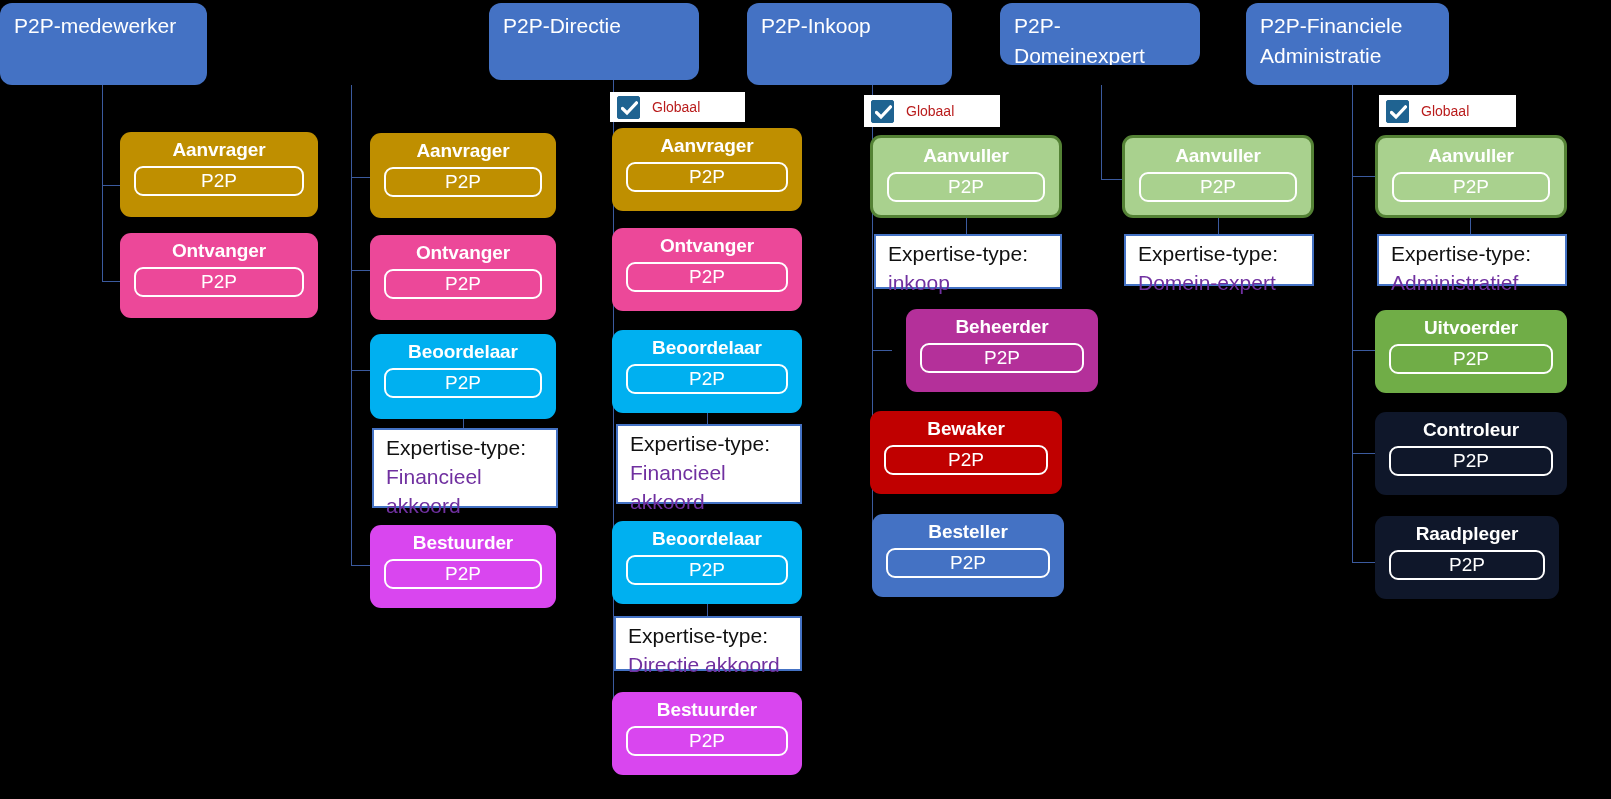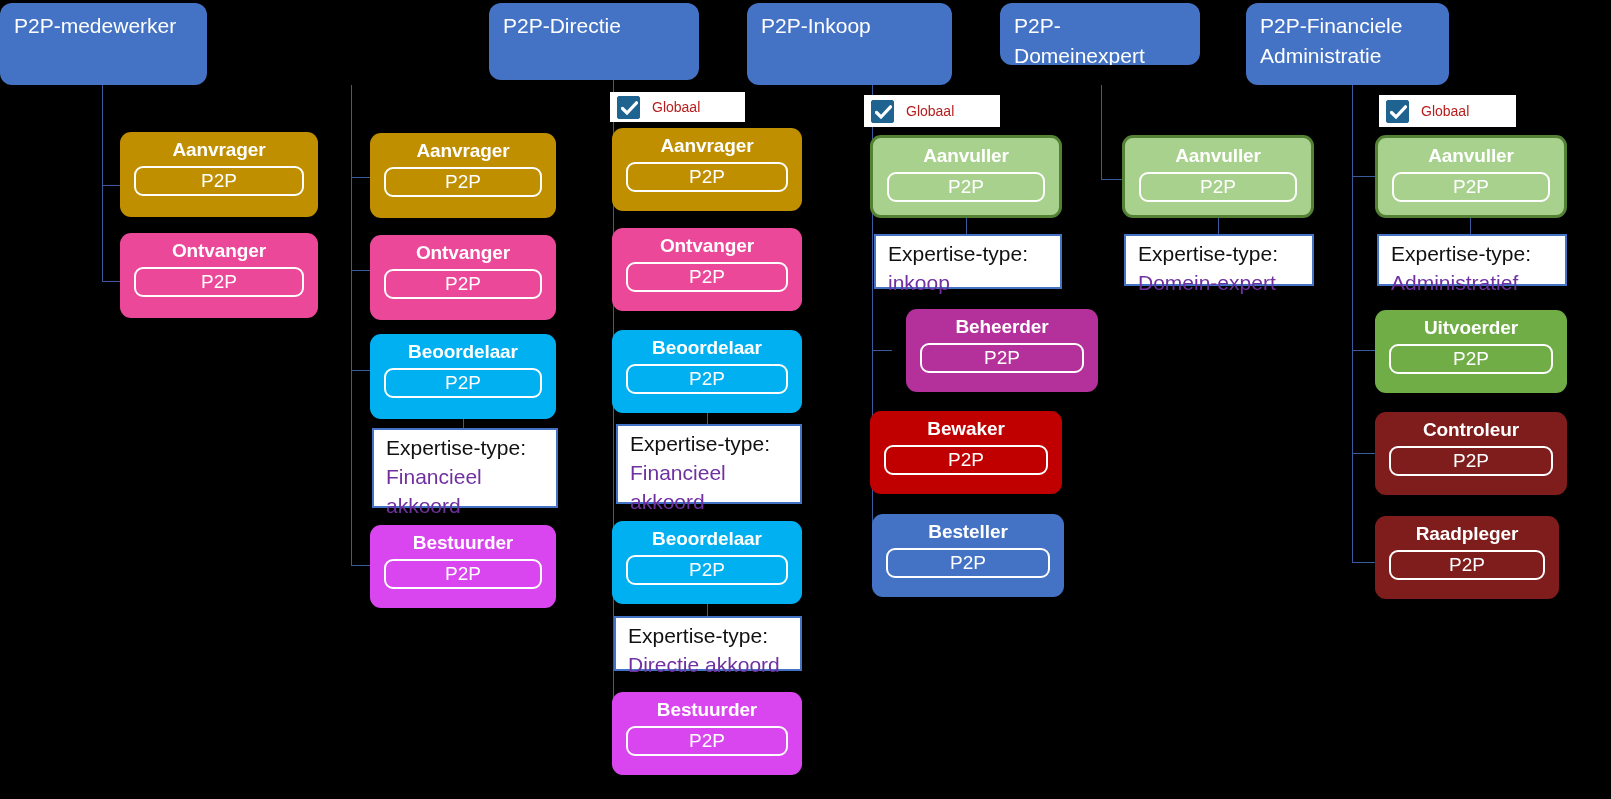--- a/index.html
+++ b/index.html
@@ -57,21 +57,21 @@
   
   .c-gold   { background: #BF8F00; }
   .c-slate  { background: #ec4899; }
   .c-cyan   { background: #00B0F0; }
   .c-red    { background: #d946ef; }
   .c-lgreen { background: #A9D18E; border: 3px solid #548235; }
   .c-magenta{ background: #B4309A; }
   .c-dkred  { background: #C00000; }
   .c-blue   { background: #4472C4; }
   .c-mgreen { background: #70AD47; }
-  .c-dgreen { background: #7f1d1d; }
+  .c-dgreen { background: #0f172a; }
 
   
   .note {
     position: absolute;
     background: #FFFFFF;
     border: 2px solid #4472C4;
     padding: 3px 6px 3px 12px;
     font-size: 21px;
     line-height: 29px;
   }

